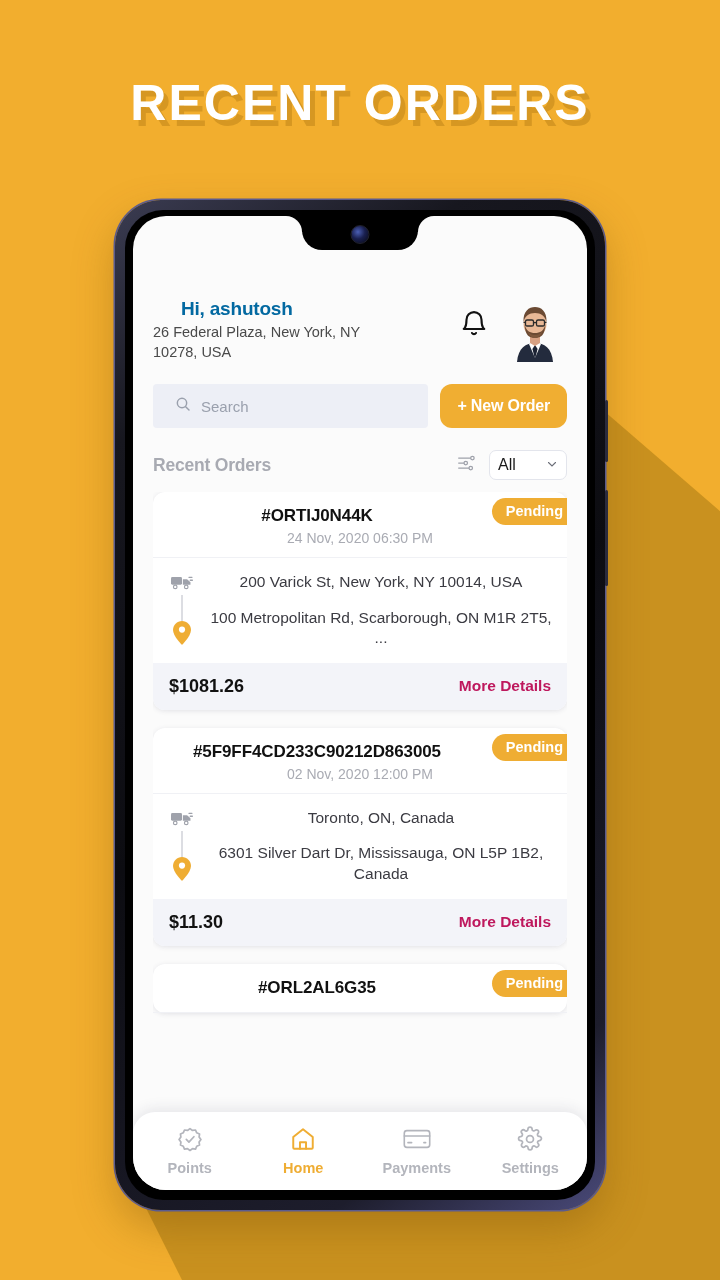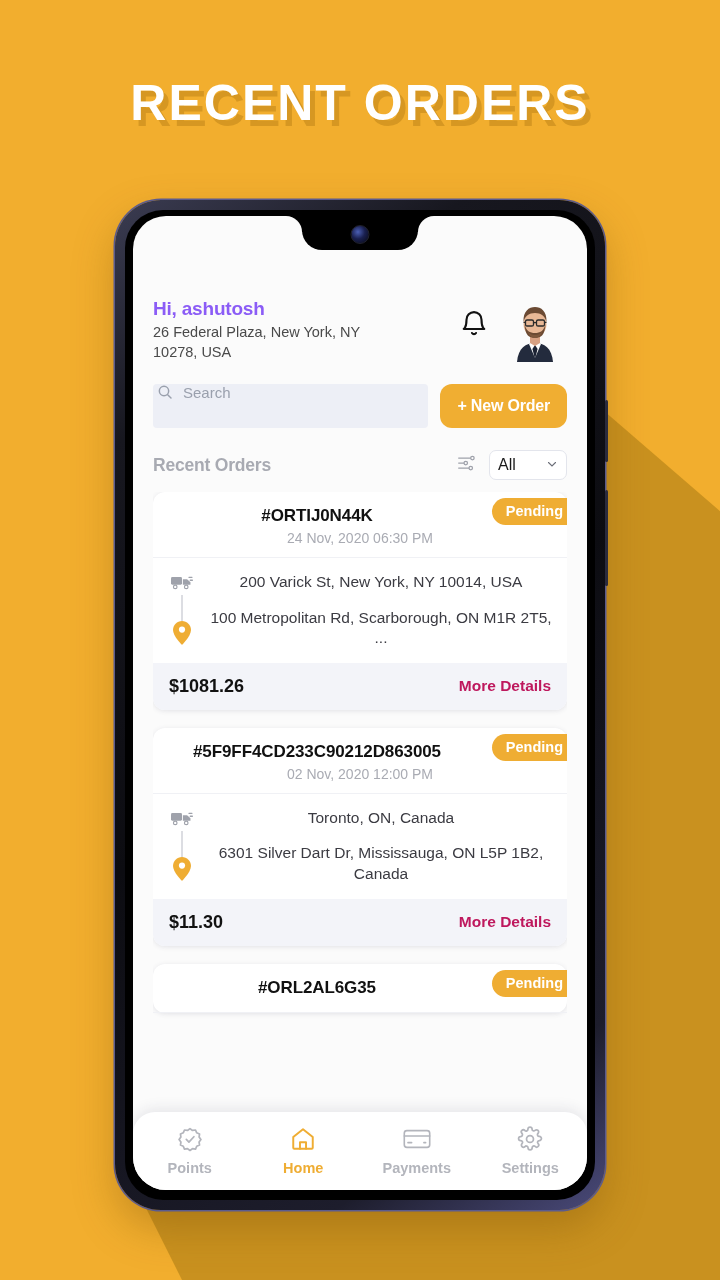--- a/index.html
+++ b/index.html
@@ -153,22 +153,23 @@
   .header {
     display: flex;
     align-items: flex-start;
     padding-top: 82px;
     gap: 10px;
   }
   .greet-wrap { flex: 1; min-width: 0; }
   .greeting {
     font-size: 19px;
     font-weight: bold;
-    color: #8b5cf6;
+    color: #0369a1;
     letter-spacing: -0.2px;
+    margin-left: 28px;
   }
   .address {
     font-size: 14.5px;
     color: #4a4a4a;
     line-height: 1.35;
     margin-top: 3px;
     max-width: 238px;
   }
   .bell {
     margin-top: 10px;
@@ -190,21 +191,22 @@
     align-items: center;
     gap: 12px;
     margin-top: 22px;
   }
   .search-box {
     flex: 1;
     height: 44px;
     background: #EDEFF6;
     border-radius: 4px;
     display: flex;
-    padding: 0 4px;
+    align-items: center;
+    padding: 0 22px;
     gap: 10px;
     box-sizing: border-box;
   }
   .search-text {
     font-size: 15px;
     color: #9aa0ad;
   }
   .new-order {
     height: 44px;
     background: #F0AE32;

